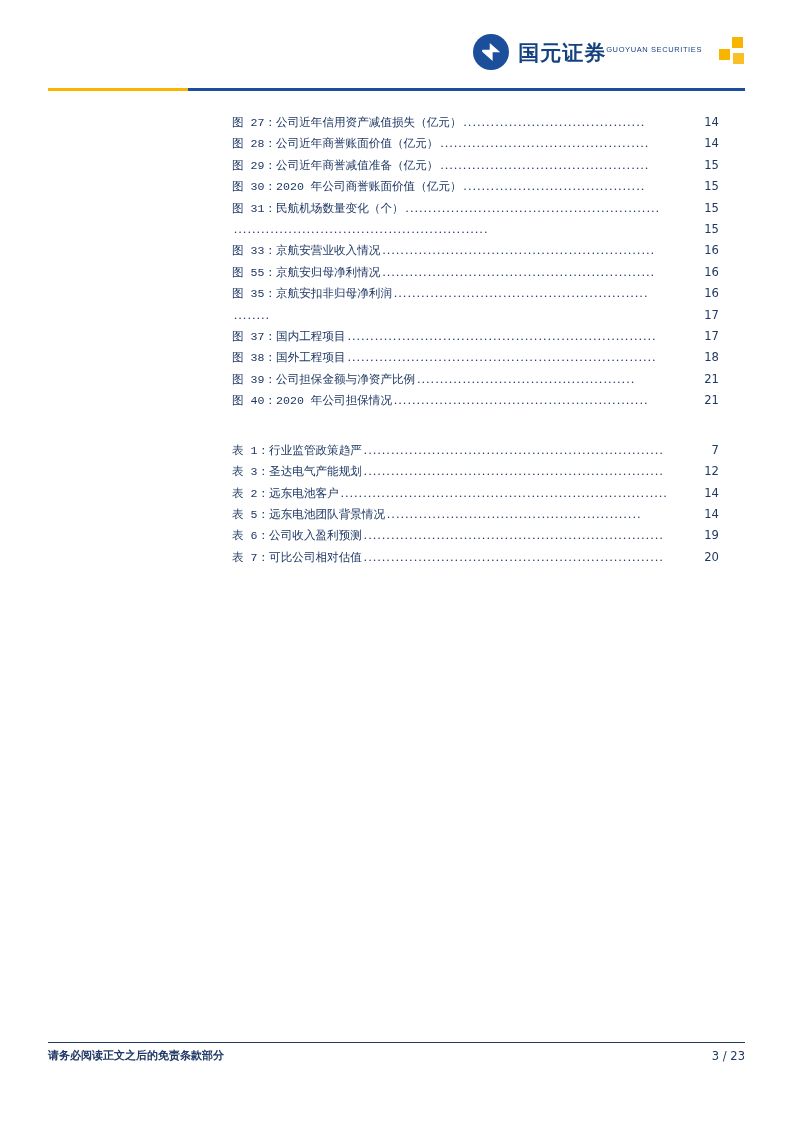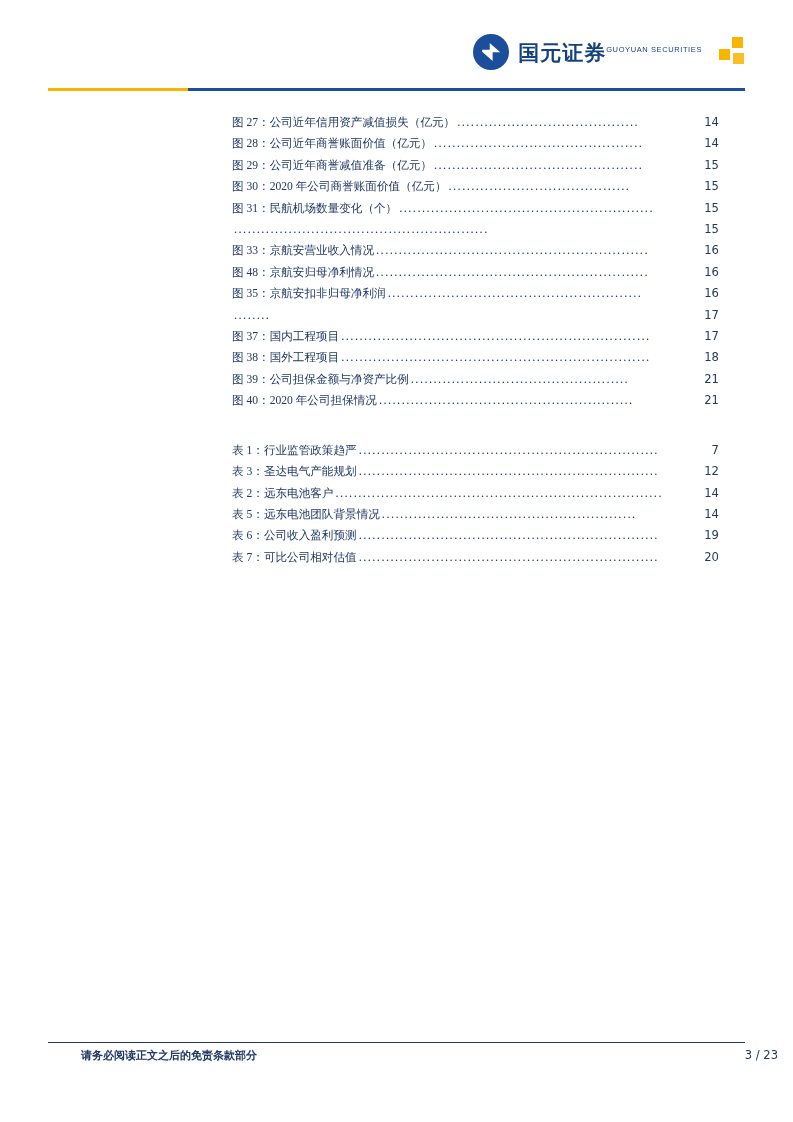--- a/index.html
+++ b/index.html
@@ -121,21 +121,21 @@
   .toc-row {
     display: flex;
     align-items: baseline;
     font-size: 12.6px;
     line-height: 21.4px;
     color: #1f3864;
     white-space: nowrap;
   }
   .toc-label {
     flex: none;
-    font-family: Liberation Serif, serif;
+    font-family: Liberation Mono, monospace;
     font-size: 11.6px;
   }
   .toc-dots {
     flex: 1 1 auto;
     overflow: hidden;
     white-space: nowrap;
     font-family: "Liberation Serif", serif;
     font-size: 12.6px;
     letter-spacing: 1.4px;
     color: #1f3864;
@@ -158,21 +158,21 @@
     height: 1px;
     background: #1f3864;
   }
   .footer {
     position: absolute;
     left: 48px;
     top: 1048px;
     width: 697px;
     display: flex;
     justify-content: space-between;
-    margin-left: 33px;
+    align-items: center;
   }
   .footer-left {
     font-family: "DejaVu Sans", sans-serif;
     font-size: 11px;
     color: #1f3864;
     font-weight: bold;
   }
   .footer-right {
     font-family: "DejaVu Sans", sans-serif;
     font-size: 11.5px;
@@ -233,21 +233,21 @@
     <div class="toc-row">
       <span class="toc-dots">........................................................</span>
       <span class="toc-page">15</span>
     </div>
     <div class="toc-row">
       <span class="toc-label">图 33：京航安营业收入情况</span>
       <span class="toc-dots">............................................................</span>
       <span class="toc-page">16</span>
     </div>
     <div class="toc-row">
-      <span class="toc-label">图 48：京航安归母净利情况</span>
+      <span class="toc-label">图 55：京航安归母净利情况</span>
       <span class="toc-dots">............................................................</span>
       <span class="toc-page">16</span>
     </div>
     <div class="toc-row">
       <span class="toc-label">图 35：京航安扣非归母净利润</span>
       <span class="toc-dots">........................................................</span>
       <span class="toc-page">16</span>
     </div>
     <div class="toc-row">
       <span class="toc-dots">........</span>

